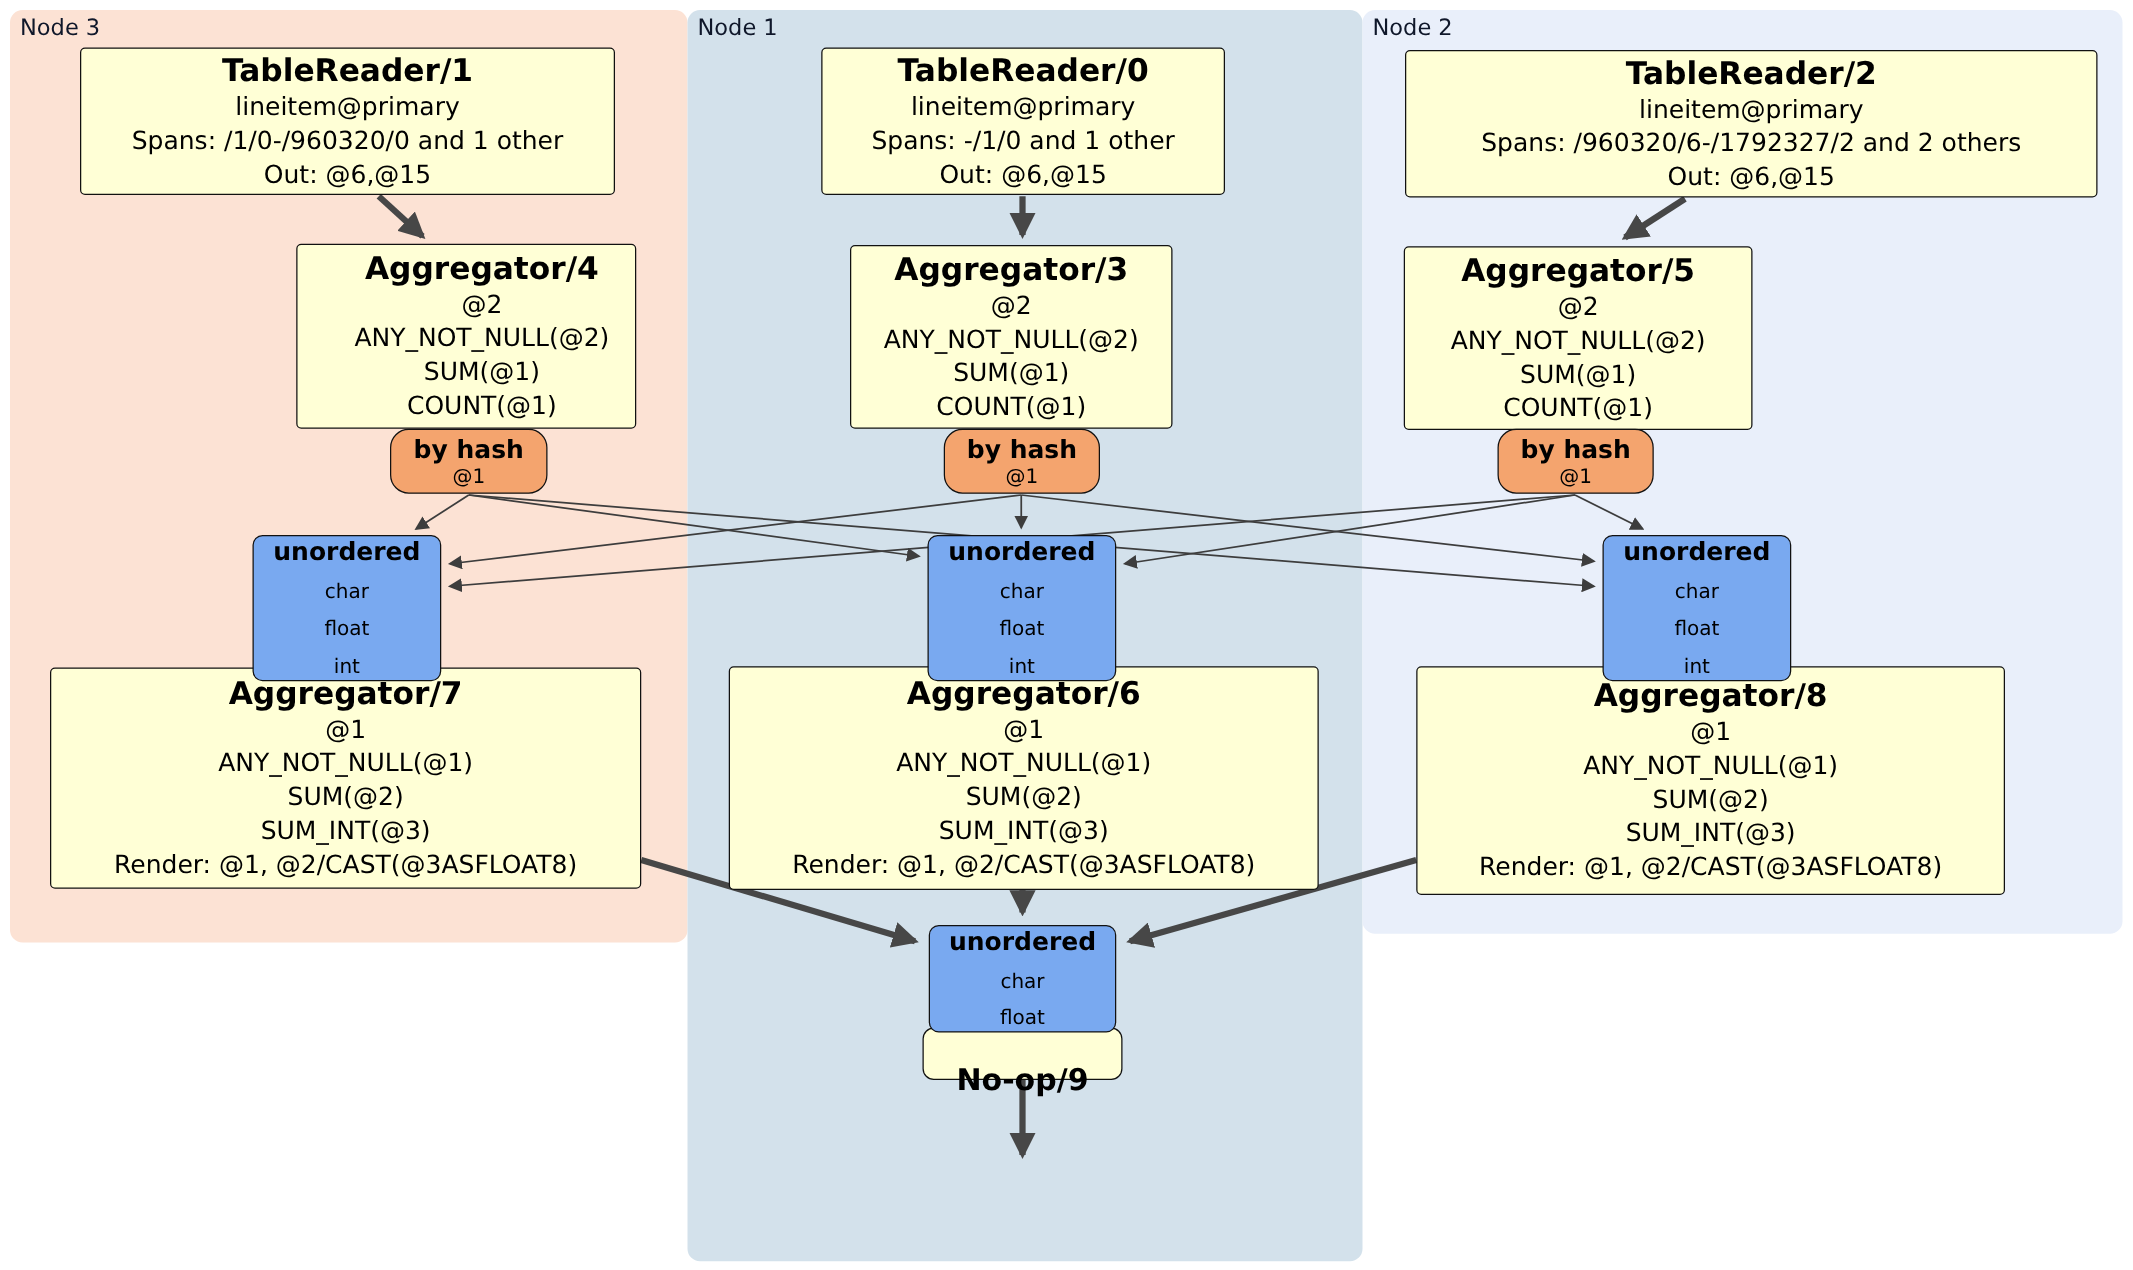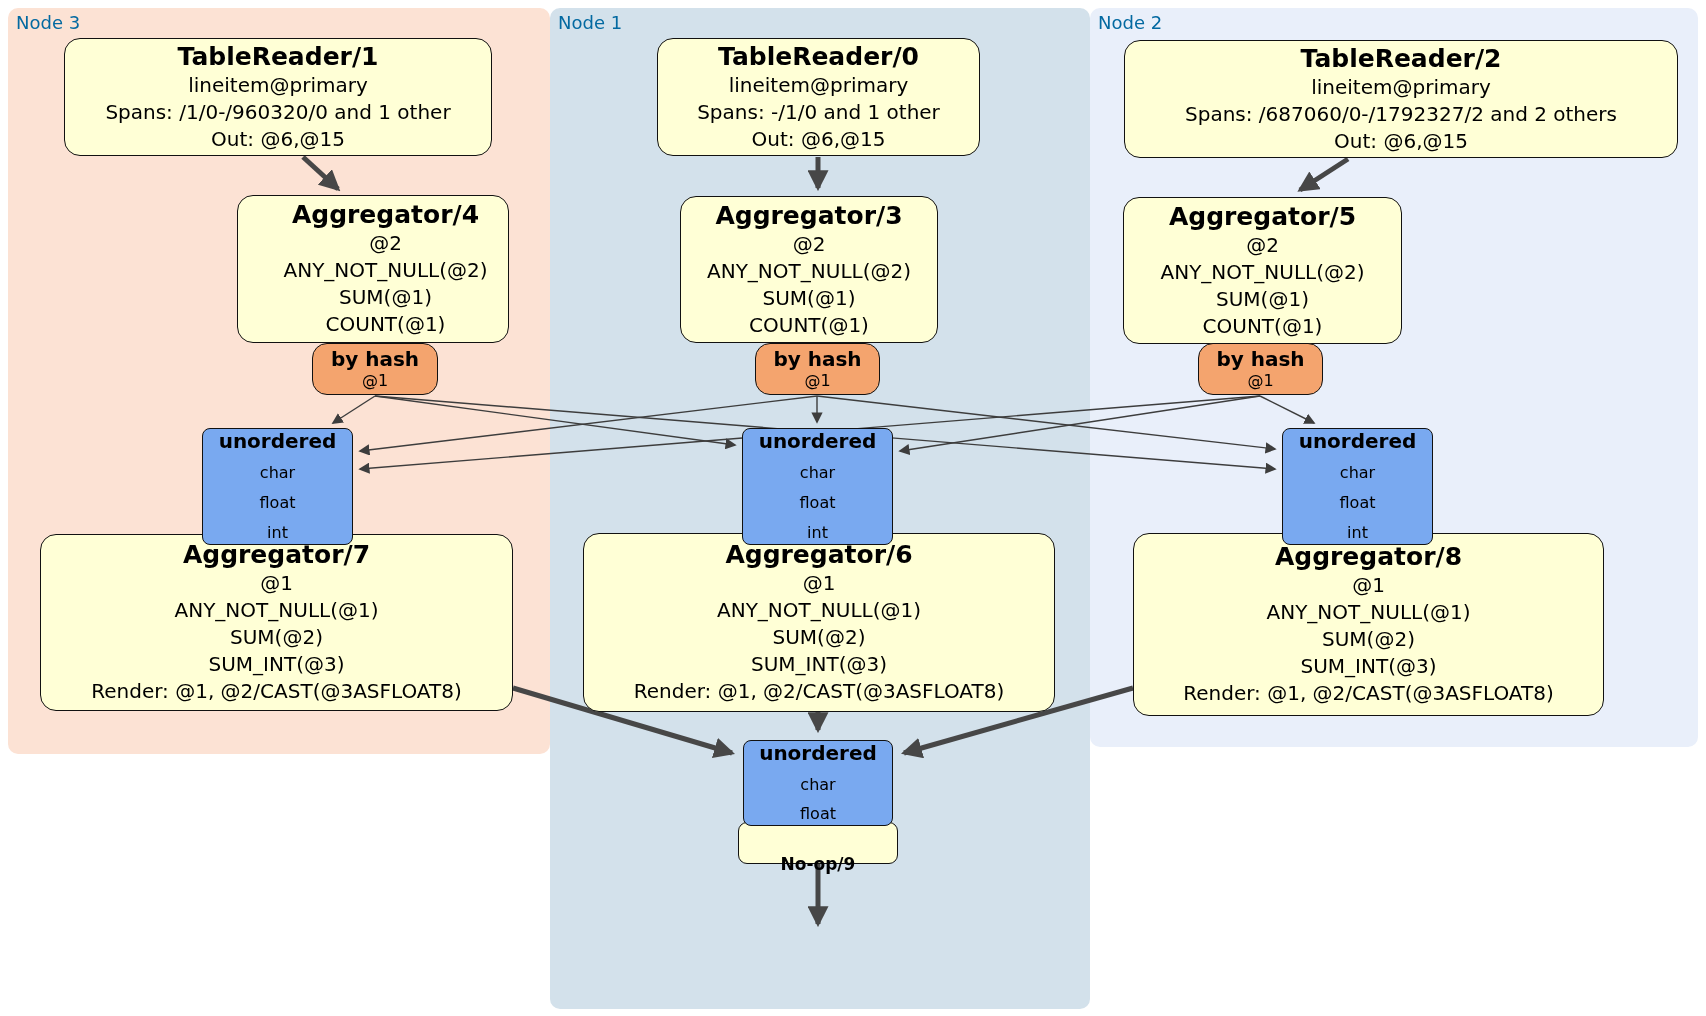--- a/index.html
+++ b/index.html
@@ -2,38 +2,38 @@
 <html><head>
 <meta charset="utf-8">
 <style>
   html,body{margin:0;padding:0;background:#ffffff;}
   #canvas{
     position:relative;width:1706px;height:1016px;background:#ffffff;
     font-family:"DejaVu Sans","Liberation Sans",sans-serif;color:#000;
     overflow:hidden;
   }
   .panel{position:absolute;border-radius:10px;z-index:0;}
-  .panel-label{position:absolute;font-size:18px;color:#0369a1;z-index:1;}
+  .panel-label{position:absolute;font-size:18px;color:#0f172a;z-index:1;}
   #edges{position:absolute;left:0;top:0;z-index:1;}
   .box{
     position:absolute;z-index:2;box-sizing:border-box;
-    border:1.7px solid #111;border-radius:16px;
+    border:1.7px solid #111;border-radius:4px;
     display:flex;flex-direction:column;align-items:center;justify-content:center;
     text-align:center;
   }
   .proc{background:var(--proc-fill,#ffffd6);}
   .router{background:var(--router-fill,#f4a46e);border-radius:15px;z-index:3;}
   .sync{background:var(--sync-fill,#79a9f0);border-radius:8px;z-index:3;justify-content:space-between;}
   .box-title{font-weight:bold;font-size:25px;line-height:30px;white-space:nowrap;}
   .box-line{font-size:20px;line-height:27px;white-space:nowrap;}
   .router .box-title{font-size:20px;line-height:23px;}
   .router .box-line{font-size:16px;line-height:19px;}
   .sync .box-title{font-size:20px;line-height:25px;}
   .sync .box-line{font-size:16px;line-height:22px;}
-  .small-title .box-title{font-size:17px;line-height:28px;margin-top:42px;}
+  .small-title .box-title{font-size:24px;line-height:28px;margin-top:42px;}
   .edge{stroke:#474747;}
   .thick{stroke-width:5px;}
   .thin{stroke-width:1.4px;stroke:#3d3d3d;}
 </style>
 </head>
 <body>
 
 <div id="canvas" style="--proc-fill: #ffffd6; --router-fill: #f4a46e; --sync-fill: #79a9f0;">
 
   <div class="panel" style="left: 8px; top: 8px; width: 542px; height: 746px; background: rgb(252, 226, 212);"></div>
@@ -141,21 +141,21 @@
     <div class="box-line">char</div>
     <div class="box-line">float</div>
   </div>
   <div class="box proc small-title" style="left:738px;top:822px;width:160px;height:42px;border-radius:9px;">
     <div class="box-title">No-op/9</div>
   </div>
 
   <div class="box proc" style="left:1124px;top:40px;width:554px;height:118px;">
     <div class="box-title">TableReader/2</div>
     <div class="box-line">lineitem@primary</div>
-    <div class="box-line">Spans: /687060/0-/1792327/2 and 2 others</div>
+    <div class="box-line">Spans: /960320/6-/1792327/2 and 2 others</div>
     <div class="box-line">Out: @6,@15</div>
   </div>
   <div class="box proc" style="left:1123px;top:197px;width:279px;height:147px;">
     <div class="box-title">Aggregator/5</div>
     <div class="box-line">@2</div>
     <div class="box-line">ANY_NOT_NULL(@2)</div>
     <div class="box-line">SUM(@1)</div>
     <div class="box-line">COUNT(@1)</div>
   </div>
   <div class="box router" style="left:1198px;top:343px;width:125px;height:52px;">

